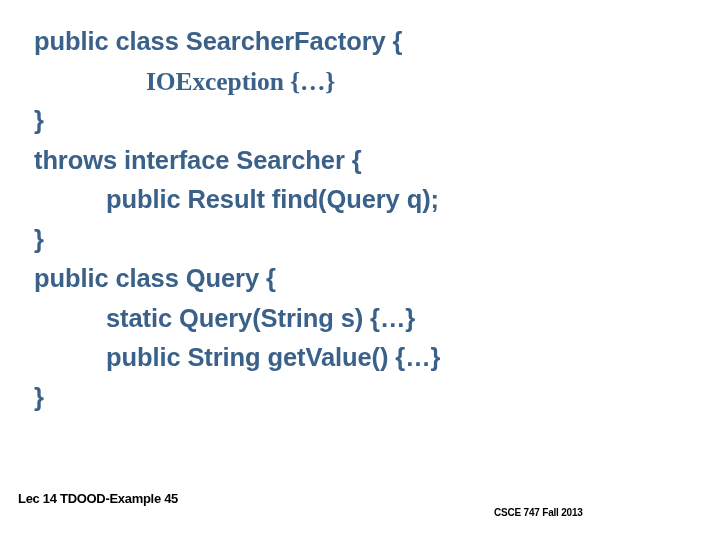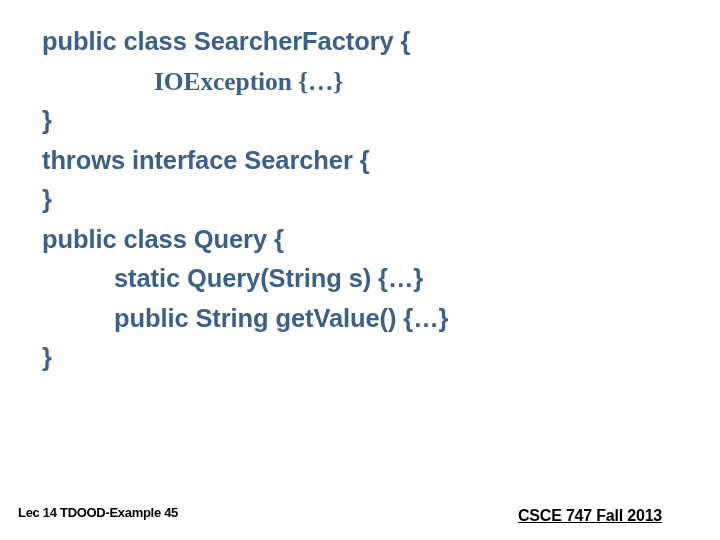--- a/index.html
+++ b/index.html
@@ -17,21 +17,21 @@
 
   #slide {
     position: absolute;
     inset: 0;
     background: #FFFFFF;
   }
 
   
   #code-block {
     position: absolute;
-    left: 16px;
+    left: 8px;
     top: 22px;
     width: 612px;
     padding-left: 8px;
   }
 
   .code-line {
     color: #3A6189;
     font-family: "Liberation Sans", sans-serif;
     font-weight: bold;
     font-size: 25.5px;
@@ -48,45 +48,45 @@
   
   .footer-text {
     position: absolute;
     color: #000000;
     font-family: "Liberation Sans", sans-serif;
     white-space: pre;
   }
 
   #footer-left {
     left: 18px;
-    top: 505px;
+    top: 491px;
     font-size: 13px;
     font-weight: bold;
     letter-spacing: -0.3px;
   }
 
   #footer-right {
-    left: 518px;
+    left: 494px;
     top: 507px;
-    font-size: 16px;
+    font-size: 10px;
     font-weight: bold;
     letter-spacing: -0.2px;
-    text-decoration: underline;
   }
 </style>
 </head>
 <body>
 
 <div id="slide">
 
   <div id="code-block">
       <div class="code-line indent-0">public class SearcherFactory {</div>
       <div class="code-line indent-2">IOException {…}</div>
       <div class="code-line indent-0">}</div>
       <div class="code-line indent-0">throws interface Searcher {</div>
+      <div class="code-line indent-1">public Result find(Query q);</div>
       <div class="code-line indent-0">}</div>
       <div class="code-line indent-0">public class Query {</div>
       <div class="code-line indent-1">static Query(String s) {…}</div>
       <div class="code-line indent-1">public String getValue() {…}</div>
       <div class="code-line indent-0">}</div>
     </div>
 
   <div class="footer-text" id="footer-left">Lec 14 TDOOD-Example 45</div>
 
   <div class="footer-text" id="footer-right">CSCE 747 Fall 2013</div>

